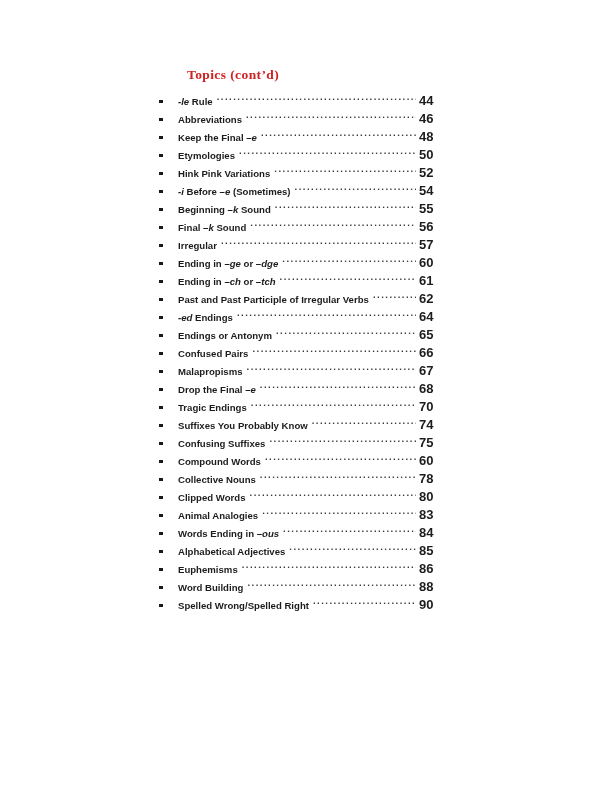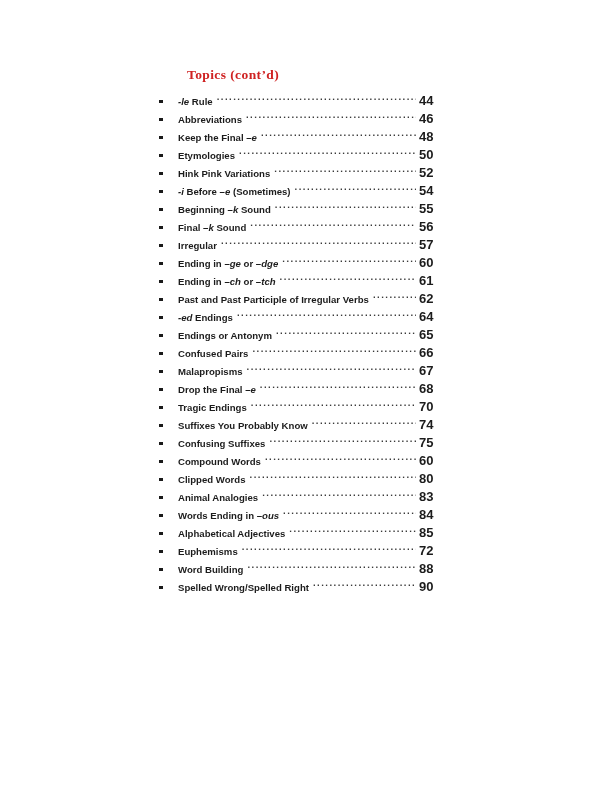--- a/index.html
+++ b/index.html
@@ -288,20 +288,28 @@
         <span class="bullet"></span>
         <span class="entry">
           <span class="entry-title">Compound Words</span>
           <span class="leader"></span>
           <span class="page-num">60</span>
         </span>
       </li>
       <li class="toc-row">
         <span class="bullet"></span>
         <span class="entry">
+          <span class="entry-title">Collective Nouns</span>
+          <span class="leader"></span>
+          <span class="page-num">78</span>
+        </span>
+      </li>
+      <li class="toc-row">
+        <span class="bullet"></span>
+        <span class="entry">
           <span class="entry-title">Clipped Words</span>
           <span class="leader"></span>
           <span class="page-num">80</span>
         </span>
       </li>
       <li class="toc-row">
         <span class="bullet"></span>
         <span class="entry">
           <span class="entry-title">Animal Analogies</span>
           <span class="leader"></span>
@@ -322,21 +330,21 @@
           <span class="entry-title">Alphabetical Adjectives</span>
           <span class="leader"></span>
           <span class="page-num">85</span>
         </span>
       </li>
       <li class="toc-row">
         <span class="bullet"></span>
         <span class="entry">
           <span class="entry-title">Euphemisms</span>
           <span class="leader"></span>
-          <span class="page-num">72</span>
+          <span class="page-num">86</span>
         </span>
       </li>
       <li class="toc-row">
         <span class="bullet"></span>
         <span class="entry">
           <span class="entry-title">Word Building</span>
           <span class="leader"></span>
           <span class="page-num">88</span>
         </span>
       </li>

